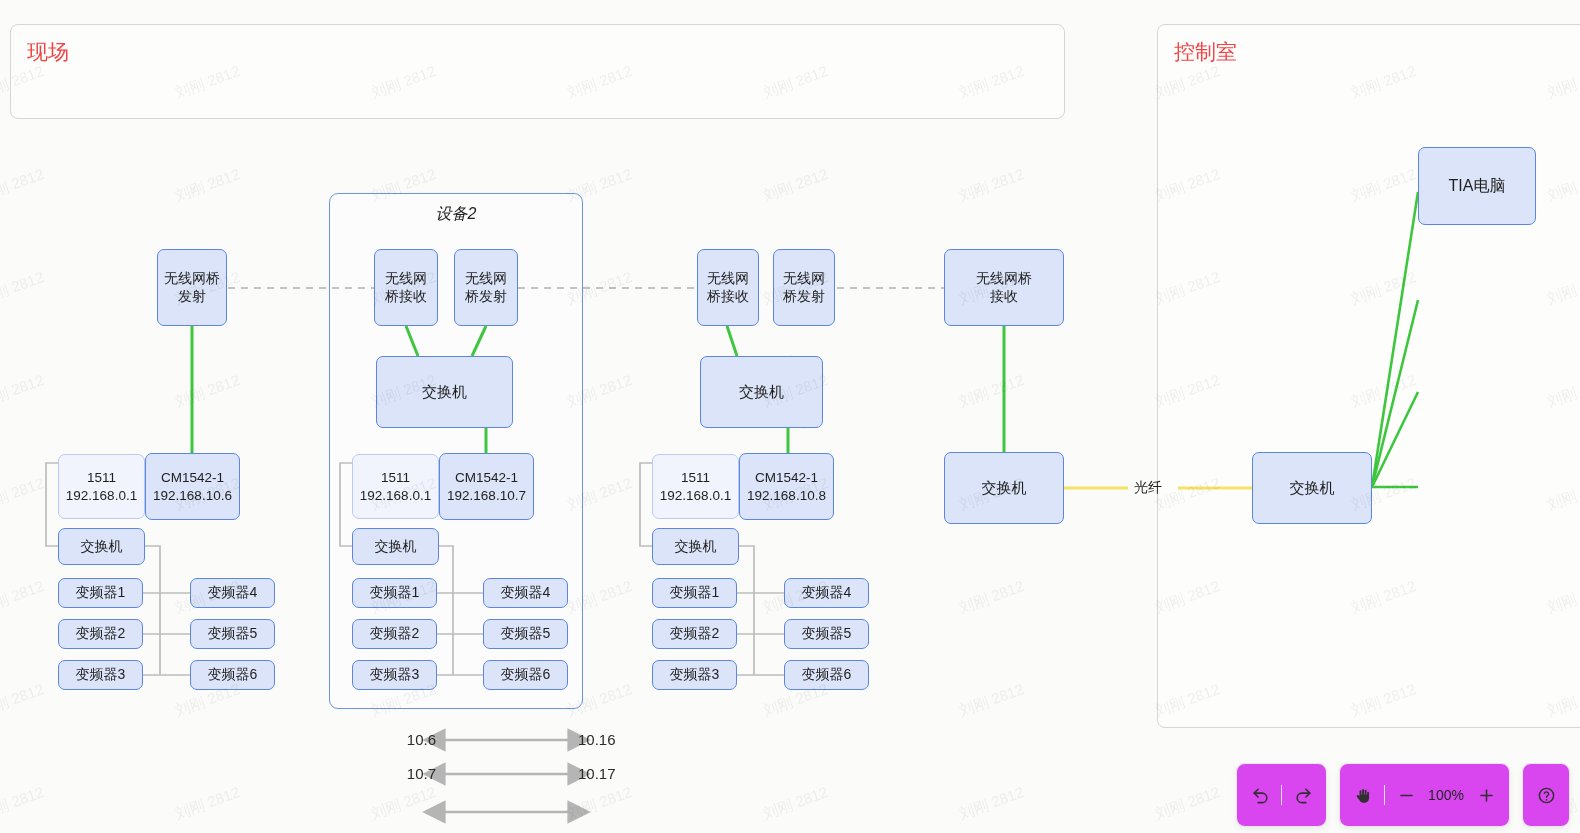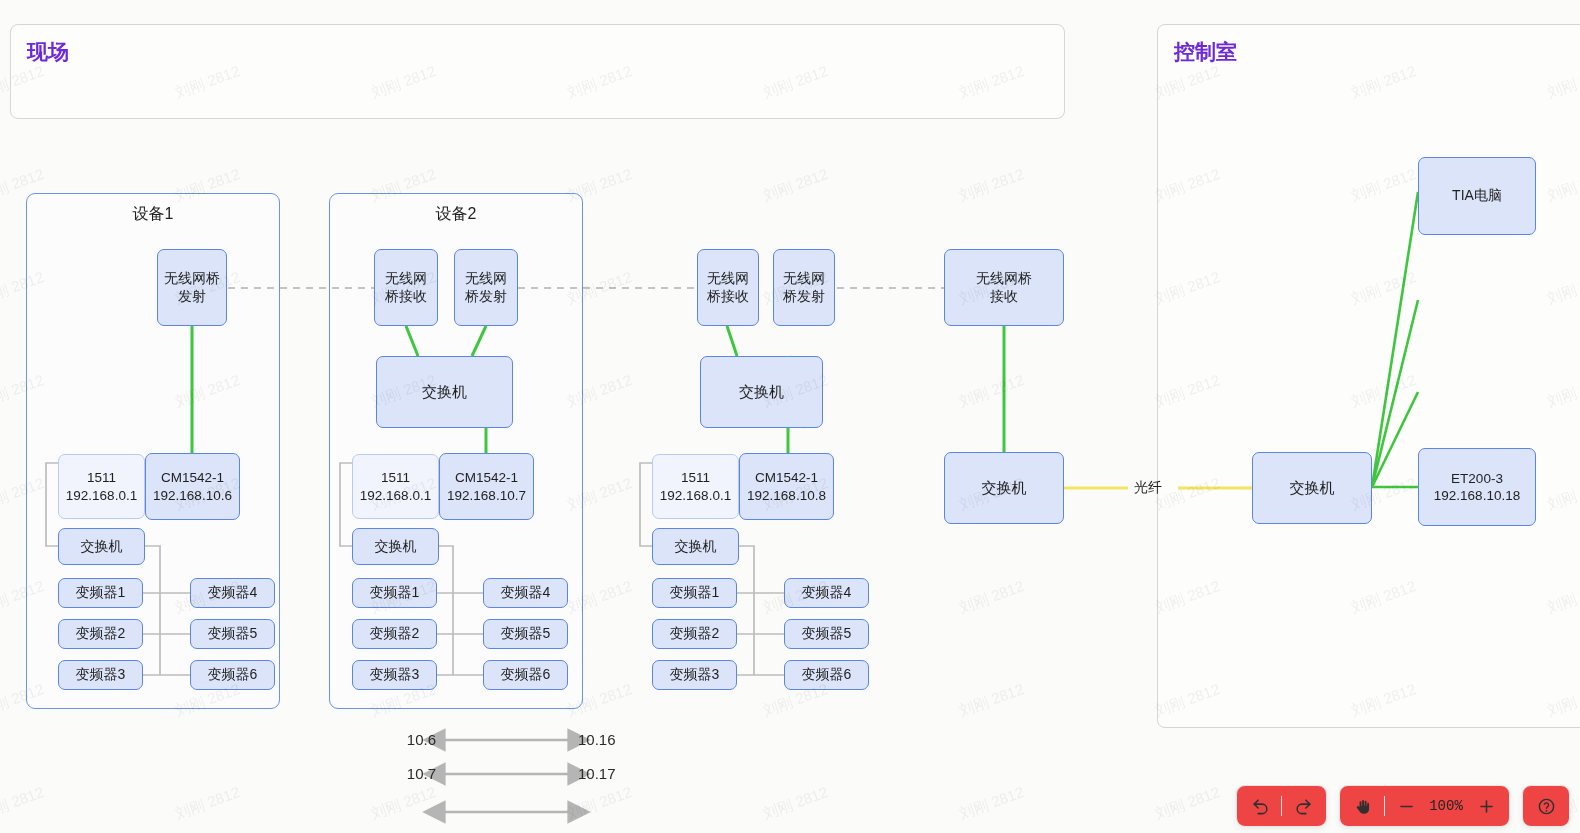--- a/index.html
+++ b/index.html
@@ -84,22 +84,21 @@
     box-sizing: border-box;
     border: 1.2px solid #d6d6d6;
     border-radius: 8px;
     background: #fdfdfc;
     z-index: 0;
   }
   .area-title {
     position: absolute;
     top: 13px; left: 16px;
     font-size: 21px;
-    color: #6d28d9;
-    font-weight: bold;
+    color: #ef4444;
   }
 
   
   .edge-label {
     position: absolute;
     font-size: 14px;
     color: #1f1f1f;
     z-index: 4;
     white-space: nowrap;
   }
@@ -114,27 +113,26 @@
     position: absolute;
     right: 10px; bottom: 6px;
     display: flex;
     align-items: center;
     gap: 12px;
     z-index: 10;
   }
   .tb-group {
     display: flex;
     align-items: center;
-    background: #ef4444;
+    background: #d946ef;
     border: 1px solid #e8e8e8;
     border-radius: 9px;
     box-shadow: 0 2px 6px rgba(0,0,0,0.07);
     height: 40px;
-    padding: 0 6px;
-    font-family: Liberation Mono, monospace;
+    padding: 11px 6px;
   }
   .tb-btn {
     width: 34px; height: 34px;
     display: flex; align-items: center; justify-content: center;
     border-radius: 6px;
     color: #303030;
     cursor: pointer;
   }
   .tb-sep { width: 1px; height: 20px; background: #e2e2e2; margin: 0 4px; }
   .tb-zoom {
@@ -150,24 +148,21 @@
 <div id="canvas">
 
   <div class="area" style="left:10px; top:24px; width:1055px; height:95px;">
     <div class="area-title">现场</div>
   </div>
 
   <div class="area" style="left:1157px; top:24px; width:470px; height:704px;">
     <div class="area-title">控制室</div>
   </div>
 
-  <div class="group" style="left:26px; top:193px; width:254px; height:516px;">
-    <div class="group-title">设备1</div>
-  </div>
-  <div class="group" style="left:329px; top:193px; width:254px; height:516px;">
+  <div class="group" style="left:329px; top:193px; width:254px; height:516px;font-style:italic;">
     <div class="group-title">设备2</div>
   </div>
 
   <svg id="edges" width="1580" height="833">
     <defs>
       <marker id="arrL" markerWidth="9" markerHeight="9" refX="8" refY="4.5" orient="auto">
         <path d="M9,0 L9,9 L0,4.5 z" fill="#b5b5b5"></path>
       </marker>
       <marker id="arrR" markerWidth="9" markerHeight="9" refX="1" refY="4.5" orient="auto">
         <path d="M0,0 L0,9 L9,4.5 z" fill="#b5b5b5"></path>
@@ -362,26 +357,22 @@
     <span class="l2">接收</span>
   </div>
   <div class="node" style="left:944px; top:452px; width:120px; height:72px; font-size:15px;">
     <span>交换机</span>
   </div>
   <div class="edge-label" style="left:1134px; top:479px;">光纤</div>
 
   <div class="node" style="left:1252px; top:452px; width:120px; height:72px; font-size:15px;">
     <span>交换机</span>
   </div>
-  <div class="node" style="left:1418px; top:157px; width:118px; height:78px; font-size:14px;">
+  <div class="node" style="left:1418px; top:147px; width:118px; height:78px; font-size:16px;">
     <span>TIA电脑</span>
-  </div>
-  <div class="node" style="left:1418px; top:448px; width:118px; height:78px; font-size:13.5px;">
-    <span>ET200-3</span>
-    <span class="l2">192.168.10.18</span>
   </div>
 
   <div class="map-row" style="left:0; top:731px; width:1456px; height:20px;">
     <span class="map-left" style="left:388px;">10.6</span>
     <span class="map-right" style="left:578px;">10.16</span>
   </div>
   <div class="map-row" style="left:0; top:765px; width:1580px; height:20px;">
     <span class="map-left" style="left:388px;">10.7</span>
     <span class="map-right" style="left:578px;">10.17</span>
   </div>

